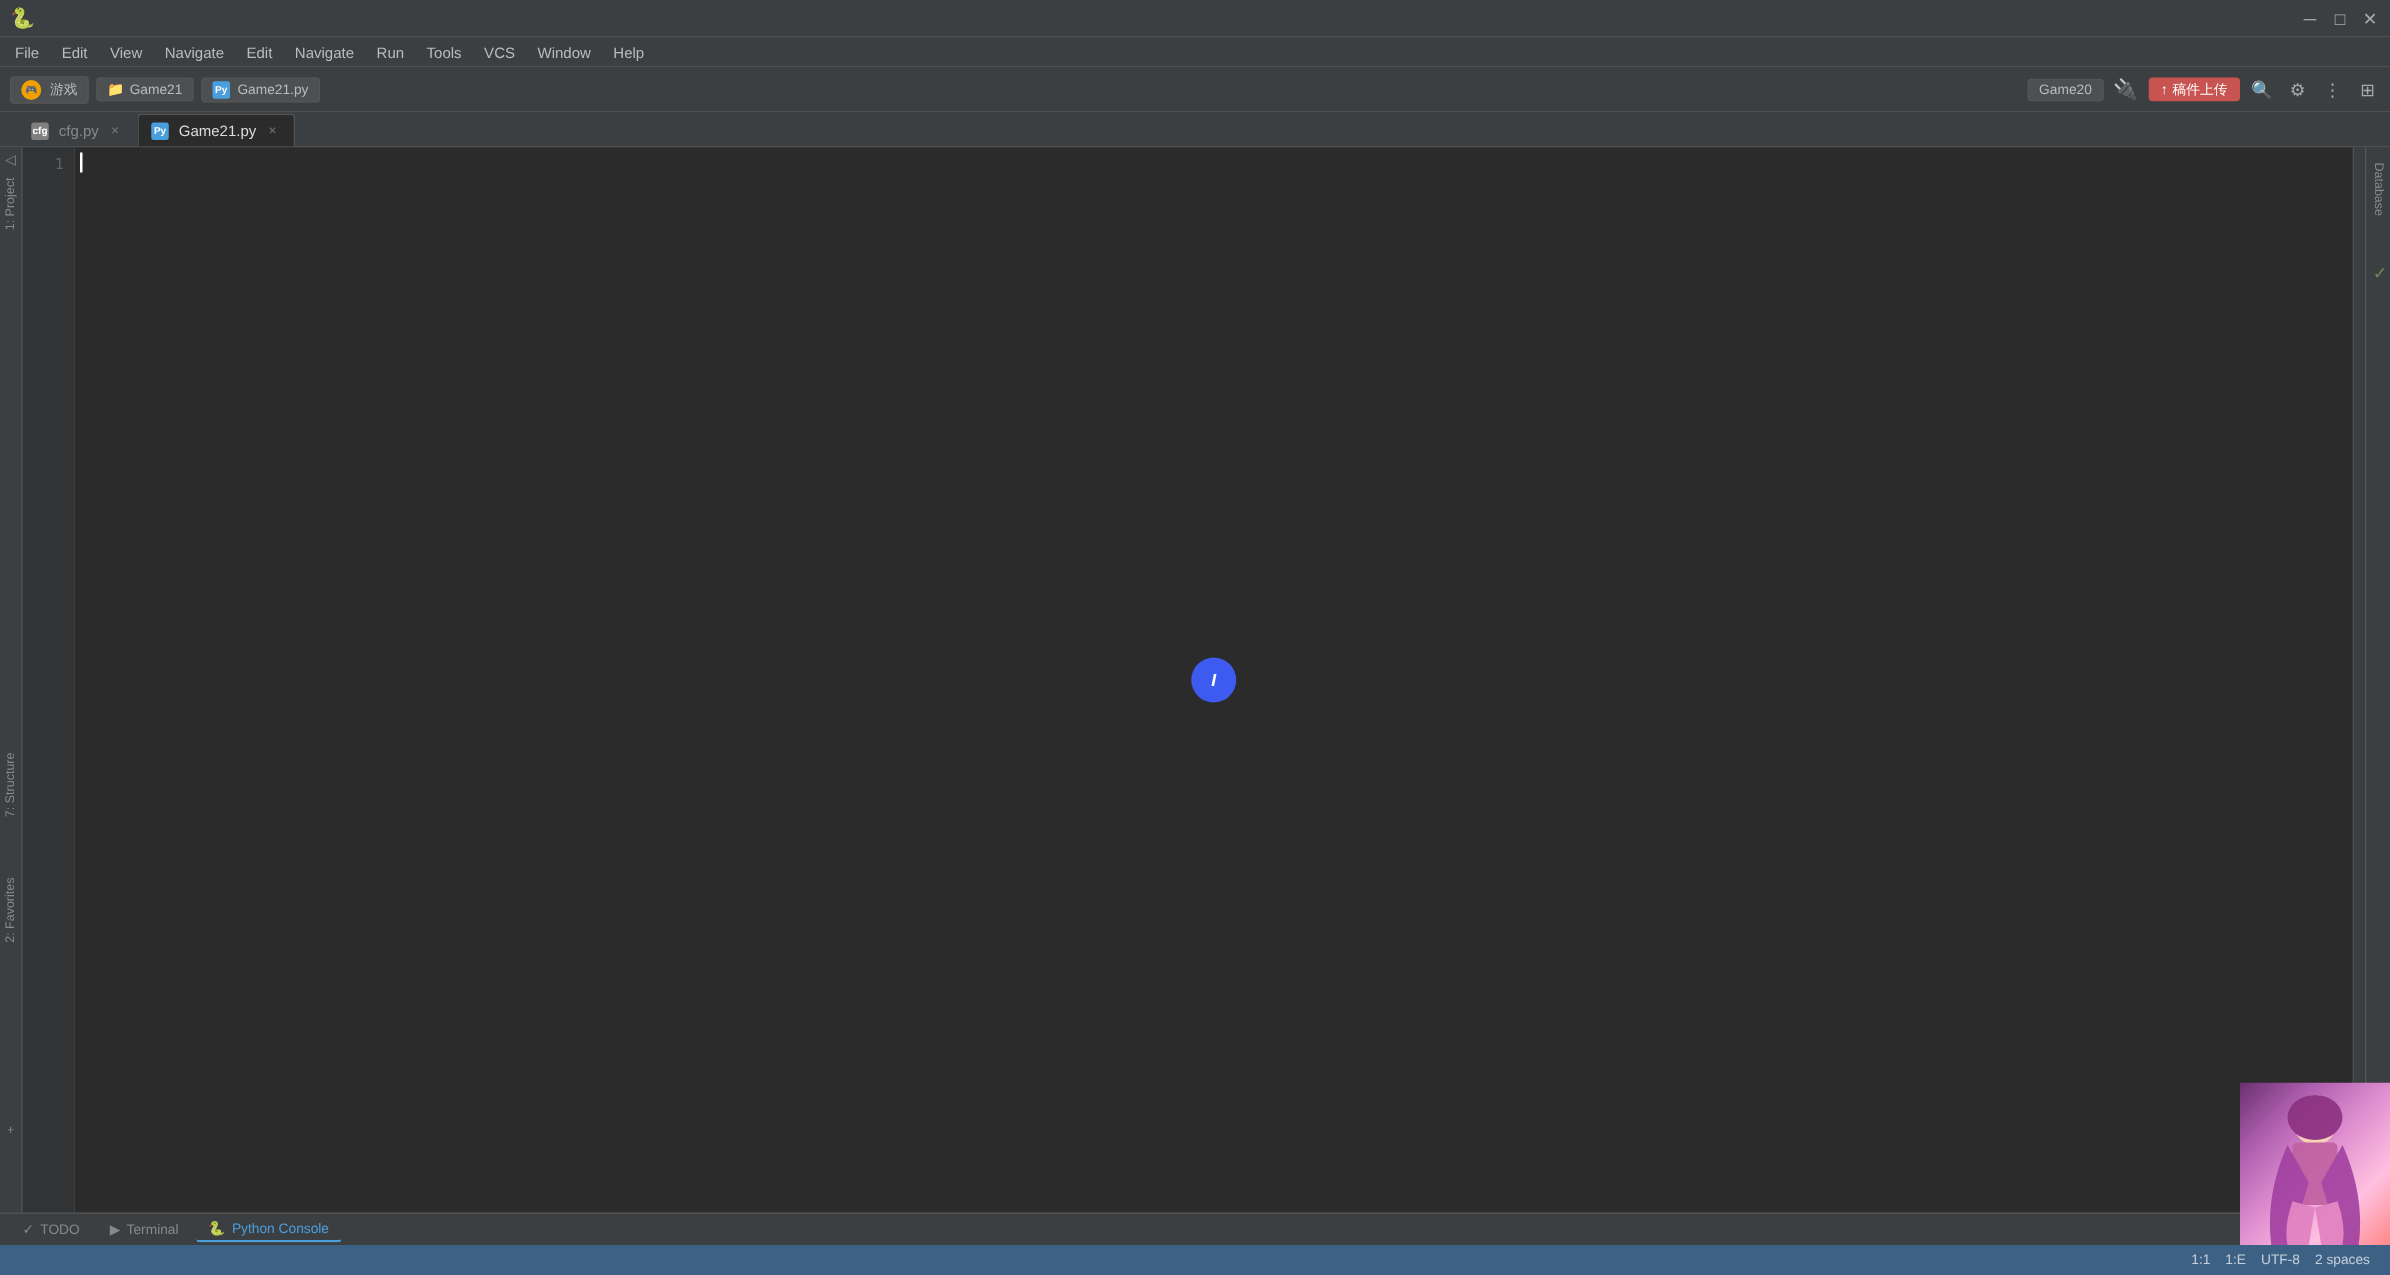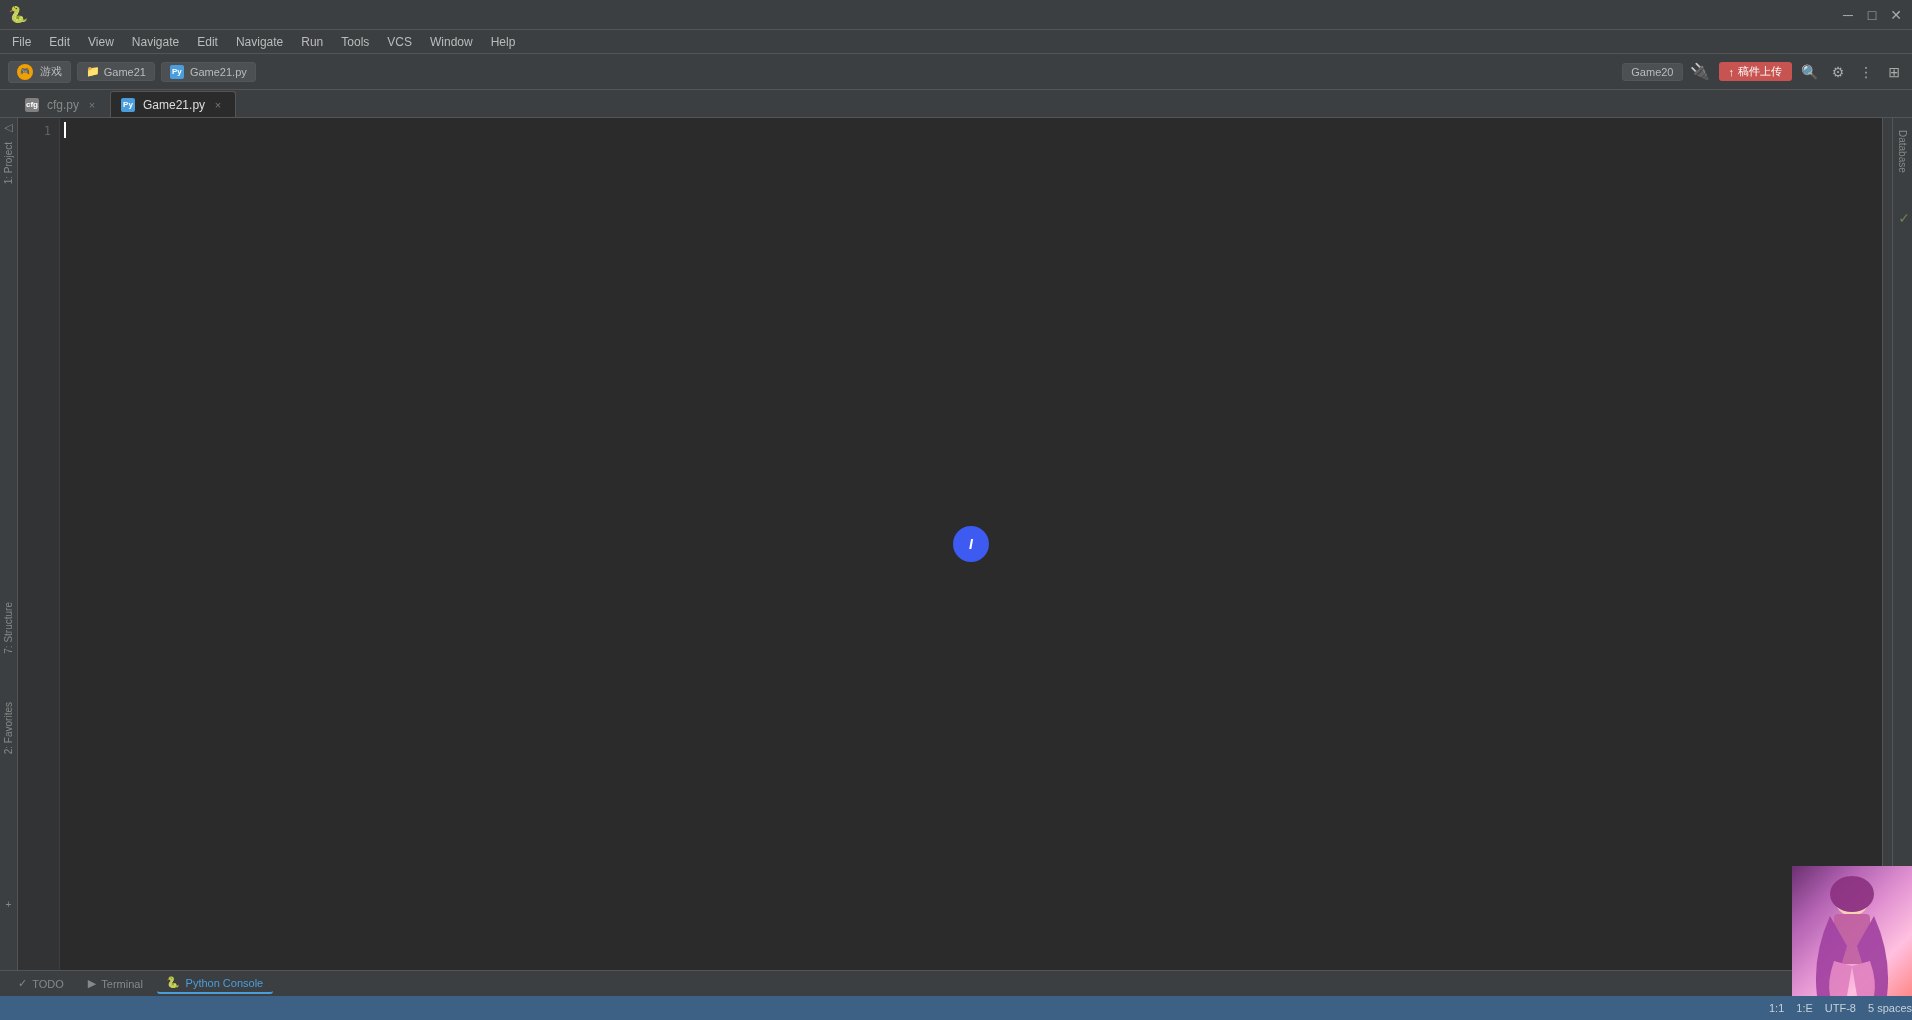--- a/index.html
+++ b/index.html
@@ -486,22 +486,22 @@
         <ellipse cx="60" cy="28" rx="22" ry="18" fill="#8b3080"></ellipse>
         <path d="M38 50 Q20 90 25 130 L40 130 L55 80Z" fill="#a040a0"></path>
         <path d="M82 50 Q100 90 95 130 L80 130 L65 80Z" fill="#a040a0"></path>
         <path d="M42 95 Q35 115 38 130 L55 130 L60 100Z" fill="#e080c0"></path>
         <path d="M78 95 Q85 115 82 130 L65 130 L60 100Z" fill="#e080c0"></path>
       </svg>
     </div>
   </div>
 </div>
 
-<div id="status-bar" style="height:24px; background:#3d6185; display:flex; align-items:center; justify-content:space-between; padding:0 0; position:absolute; bottom:0; left:0; right:0;">
+<div id="status-bar" style="height:24px; background:#3d6185; display:flex; align-items:center; justify-content:space-between; padding:0 16px; position:absolute; bottom:0; left:0; right:0;">
   <div class="status-left" style="display:flex; align-items:center; gap:12px;">
   </div>
   <div class="status-right" style="display:flex; align-items:center; gap:12px;">
     <span class="status-item">1:1</span>
     <span class="status-item">1:E</span>
     <span class="status-item">UTF-8</span>
-    <span class="status-item">5 spaces</span>
+    <span class="status-item">2 spaces</span>
   </div>
 </div>
 
 </body></html>

